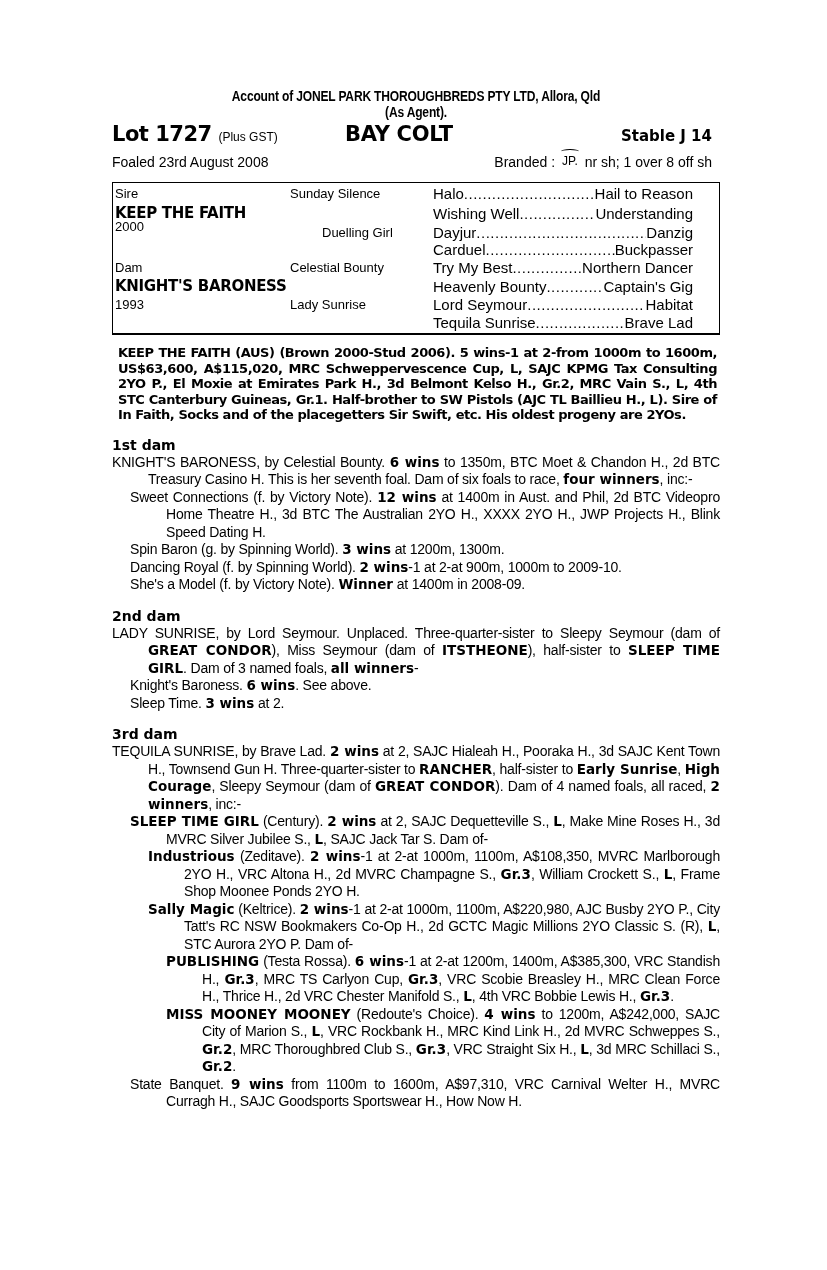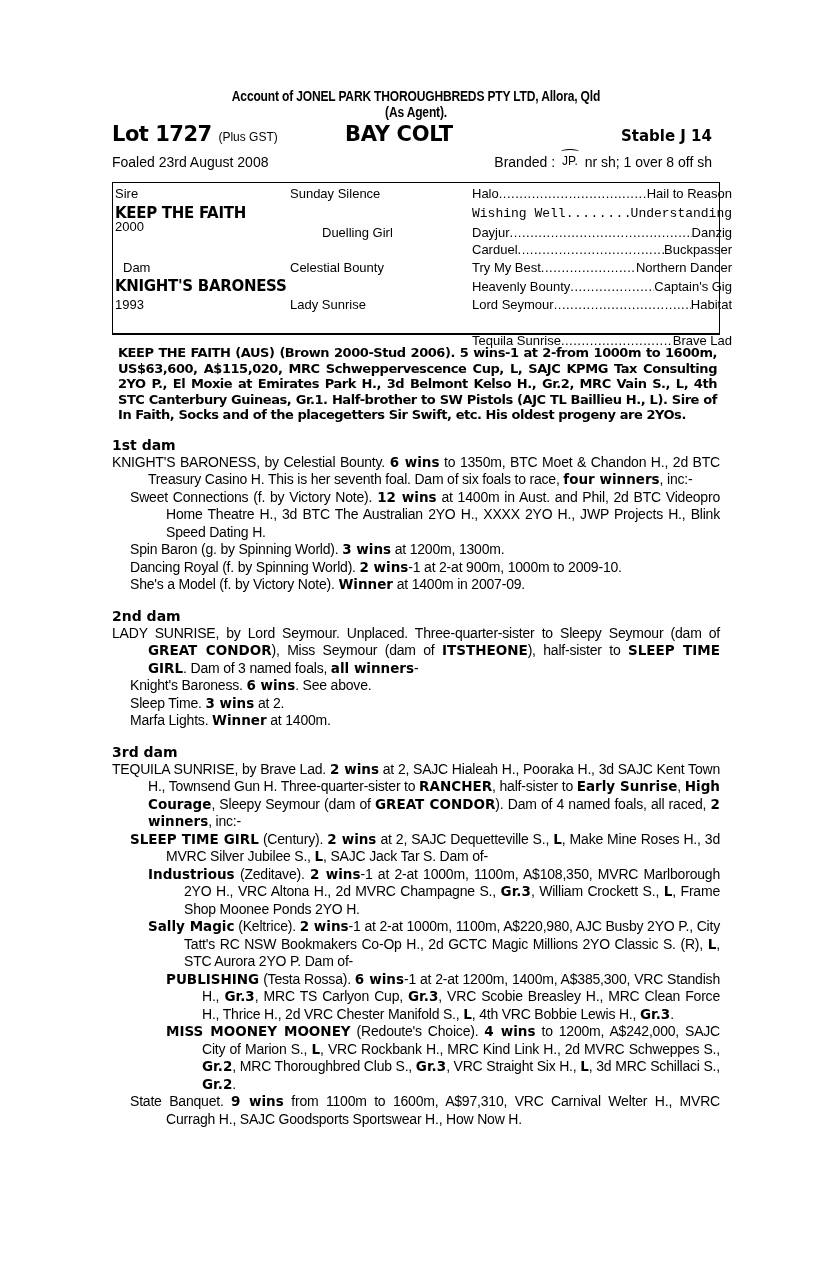--- a/index.html
+++ b/index.html
@@ -14,21 +14,21 @@
   .stable { position: absolute; right: 8px; top: 5px; font-family: "DejaVu Sans", sans-serif; font-weight: bold; font-size: 15px; }
   .foal-row { position: relative; height: 24px; margin-top: 6px; font-size: 14px; }
   .foaled { position: absolute; left: 0; top: 0; }
   .branded { position: absolute; right: 8px; top: 0; white-space: nowrap; }
   .brand-mark { display: inline-block; position: relative; font-size: 12px; padding: 0 3px; top: -2px; }
   .brand-mark::before { content: ""; position: absolute; left: 2px; right: 2px; top: -5px; height: 4px; border-top: 1.5px solid #000; border-radius: 50% 50% 0 0; }
 
   .ped { margin-top: 4px; border: 1px solid #000; border-bottom: 2px solid #000; position: relative; height: 150px; font-size: 13px; }
   .ped .cell { position: absolute; white-space: nowrap; line-height: 16px; }
   .ped .big { font-family: "DejaVu Sans", sans-serif; font-weight: bold; font-size: 15px; letter-spacing: -0.3px; }
-  .ped .gg { position: absolute; left: 359px; width: 260px; display: flex; line-height: 16px; font-size: 13px; }
+  .ped .gg { position: absolute; left: 320px; width: 260px; display: flex; line-height: 16px; font-size: 15px; }
   .ped .gg .l { white-space: nowrap; }
   .ped .gg .dots { flex: 1; overflow: hidden; white-space: nowrap; }
   .ped .gg .dots::after { content: "........................................................................................................"; letter-spacing: 0.5px; }
   .ped .gg .r { white-space: nowrap; }
 
   .sire-para { margin-top: 10px; font-family: "DejaVu Sans", sans-serif; font-weight: bold; font-size: 13px; line-height: 15.5px; text-align: justify; letter-spacing: -0.45px; padding: 0 3px 0 6px; }
 
   .section { margin-top: 14px; font-size: 14px; line-height: 17.5px; }
   .section h3 { margin: 0; font-family: "DejaVu Sans", sans-serif; font-weight: bold; font-size: 14px; line-height: 17px; }
   .entry { text-align: justify; text-align-last: left; letter-spacing: -0.2px; }
@@ -66,32 +66,32 @@
     </div>
   </div>
 
   <div class="ped">
     <div class="cell" style="left:2px;top:3px;">Sire</div>
     <div class="cell big" style="left:2px;top:22px;">KEEP THE FAITH</div>
     <div class="cell" style="left:2px;top:36px;">2000</div>
     <div class="cell" style="left:177px;top:3px;">Sunday Silence</div>
     <div class="cell" style="left:177px;top:42px;margin-left:32px;">Duelling Girl</div>
 
-    <div class="cell" style="left:10px;top:77px;text-align:right;">Dam</div>
+    <div class="cell" style="left:2px;top:77px;text-align:right;">Dam</div>
     <div class="cell big" style="left:2px;top:95px;">KNIGHT'S BARONESS</div>
     <div class="cell" style="left:2px;top:114px;">1993</div>
     <div class="cell" style="left:177px;top:77px;">Celestial Bounty</div>
     <div class="cell" style="left:177px;top:114px;">Lady Sunrise</div>
 
     <div class="gg" style="top:3px;">
         <span class="l">Halo</span>
         <span class="dots"></span>
         <span class="r">Hail to Reason</span>
       </div>
-    <div class="gg" style="top:23px;font-family:Liberation Mono, monospace;">
+    <div class="gg" style="top:23px;">
         <span class="l">Wishing Well</span>
         <span class="dots"></span>
         <span class="r">Understanding</span>
       </div>
     <div class="gg" style="top:42px;">
         <span class="l">Dayjur</span>
         <span class="dots"></span>
         <span class="r">Danzig</span>
       </div>
     <div class="gg" style="top:59px;">
@@ -107,44 +107,43 @@
     <div class="gg" style="top:96px;">
         <span class="l">Heavenly Bounty</span>
         <span class="dots"></span>
         <span class="r">Captain's Gig</span>
       </div>
     <div class="gg" style="top:114px;">
         <span class="l">Lord Seymour</span>
         <span class="dots"></span>
         <span class="r">Habitat</span>
       </div>
-    <div class="gg" style="top:132px;margin-top:18px;">
+    <div class="gg" style="top:132px;">
         <span class="l">Tequila Sunrise</span>
         <span class="dots"></span>
         <span class="r">Brave Lad</span>
       </div>
   </div>
 
   <div class="sire-para">KEEP THE FAITH (AUS) (Brown 2000-Stud 2006). 5 wins-1 at 2-from 1000m to 1600m, US$63,600, A$115,020, MRC Schweppervescence Cup, L, SAJC KPMG Tax Consulting 2YO P., El Moxie at Emirates Park H., 3d Belmont Kelso H., Gr.2, MRC Vain S., L, 4th STC Canterbury Guineas, Gr.1. Half-brother to SW Pistols (AJC TL Baillieu H., L). Sire of In Faith, Socks and of the placegetters Sir Swift, etc. His oldest progeny are 2YOs.</div>
 
   <div id="sections">
       <div class="section">
         <h3>1st dam</h3>
         <div class="entry e0"><span>KNIGHT'S BARONESS, by Celestial Bounty. </span><b>6 wins</b><span> to 1350m, BTC Moet &amp; Chandon H., 2d BTC Treasury Casino H. This is her seventh foal. Dam of six foals to race, </span><b>four winners</b><span>, inc:-</span></div>
         <div class="entry e1"><span>Sweet Connections (f. by Victory Note). </span><b>12 wins</b><span> at 1400m in Aust. and Phil, 2d BTC Videopro Home Theatre H., 3d BTC The Australian 2YO H., XXXX 2YO H., JWP Projects H., Blink Speed Dating H.</span></div>
         <div class="entry e1"><span>Spin Baron (g. by Spinning World). </span><b>3 wins</b><span> at 1200m, 1300m.</span></div>
         <div class="entry e1"><span>Dancing Royal (f. by Spinning World). </span><b>2 wins</b><span>-1 at 2-at 900m, 1000m to 2009-10.</span></div>
-        <div class="entry e1"><span>She's a Model (f. by Victory Note). </span><b>Winner</b><span> at 1400m in 2007-09.</span></div>
+        <div class="entry e1"><span>She's a Model (f. by Victory Note). </span><b>Winner</b><span> at 1400m in 2008-09.</span></div>
       </div>
       <div class="section">
         <h3>2nd dam</h3>
         <div class="entry e0"><span>LADY SUNRISE, by Lord Seymour. Unplaced. Three-quarter-sister to Sleepy Seymour (dam of </span><b>GREAT CONDOR</b><span>), Miss Seymour (dam of </span><b>ITSTHEONE</b><span>), half-sister to </span><b>SLEEP TIME GIRL</b><span>. Dam of 3 named foals, </span><b>all winners</b><span>-</span></div>
         <div class="entry e1"><span>Knight's Baroness. </span><b>6 wins</b><span>. See above.</span></div>
         <div class="entry e1"><span>Sleep Time. </span><b>3 wins</b><span> at 2.</span></div>
-        <div class="entry e1"><span>Marfa Lights. </span><b>Winner</b><span> at 1400m.</span></div>
       </div>
       <div class="section">
         <h3>3rd dam</h3>
         <div class="entry e0"><span>TEQUILA SUNRISE, by Brave Lad. </span><b>2 wins</b><span> at 2, SAJC Hialeah H., Pooraka H., 3d SAJC Kent Town H., Townsend Gun H. Three-quarter-sister to </span><b>RANCHER</b><span>, half-sister to </span><b>Early Sunrise</b><span>, </span><b>High Courage</b><span>, Sleepy Seymour (dam of </span><b>GREAT CONDOR</b><span>). Dam of 4 named foals, all raced, </span><b>2 winners</b><span>, inc:-</span></div>
         <div class="entry e1"><b>SLEEP TIME GIRL</b><span> (Century). </span><b>2 wins</b><span> at 2, SAJC Dequetteville S., </span><b>L</b><span>, Make Mine Roses H., 3d MVRC Silver Jubilee S., </span><b>L</b><span>, SAJC Jack Tar S. Dam of-</span></div>
         <div class="entry e2"><b>Industrious</b><span> (Zeditave). </span><b>2 wins</b><span>-1 at 2-at 1000m, 1100m, A$108,350, MVRC Marlborough 2YO H., VRC Altona H., 2d MVRC Champagne S., </span><b>Gr.3</b><span>, William Crockett S., </span><b>L</b><span>, Frame Shop Moonee Ponds 2YO H.</span></div>
         <div class="entry e2"><b>Sally Magic</b><span> (Keltrice). </span><b>2 wins</b><span>-1 at 2-at 1000m, 1100m, A$220,980, AJC Busby 2YO P., City Tatt's RC NSW Bookmakers Co-Op H., 2d GCTC Magic Millions 2YO Classic S. (R), </span><b>L</b><span>, STC Aurora 2YO P. Dam of-</span></div>
         <div class="entry e3"><b>PUBLISHING</b><span> (Testa Rossa). </span><b>6 wins</b><span>-1 at 2-at 1200m, 1400m, A$385,300, VRC Standish H., </span><b>Gr.3</b><span>, MRC TS Carlyon Cup, </span><b>Gr.3</b><span>, VRC Scobie Breasley H., MRC Clean Force H., Thrice H., 2d VRC Chester Manifold S., </span><b>L</b><span>, 4th VRC Bobbie Lewis H., </span><b>Gr.3</b><span>.</span></div>
         <div class="entry e3"><b>MISS MOONEY MOONEY</b><span> (Redoute's Choice). </span><b>4 wins</b><span> to 1200m, A$242,000, SAJC City of Marion S., </span><b>L</b><span>, VRC Rockbank H., MRC Kind Link H., 2d MVRC Schweppes S., </span><b>Gr.2</b><span>, MRC Thoroughbred Club S., </span><b>Gr.3</b><span>, VRC Straight Six H., </span><b>L</b><span>, 3d MRC Schillaci S., </span><b>Gr.2</b><span>.</span></div>
         <div class="entry e1"><span>State Banquet. </span><b>9 wins</b><span> from 1100m to 1600m, A$97,310, VRC Carnival Welter H., MVRC Curragh H., SAJC Goodsports Sportswear H., How Now H.</span></div>

